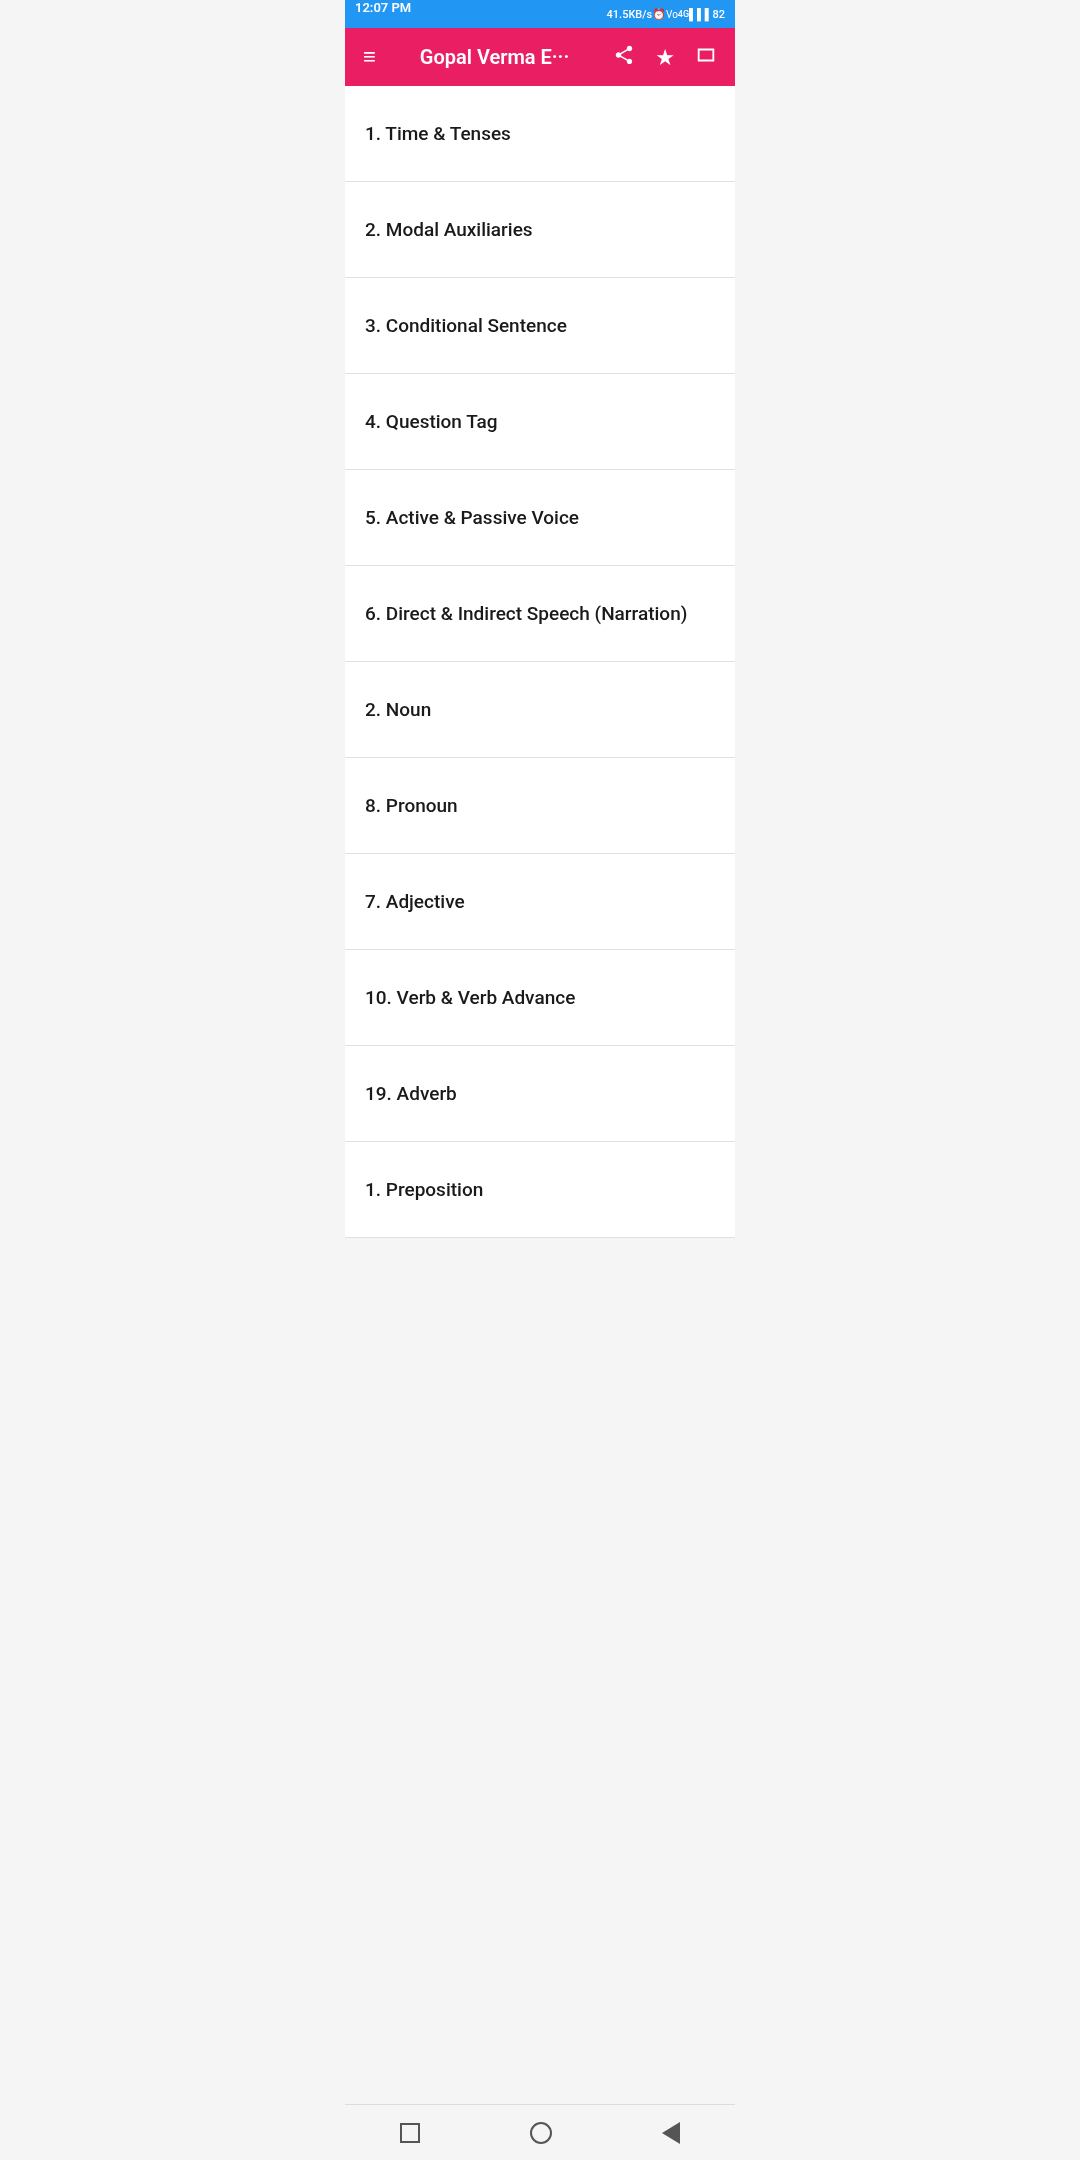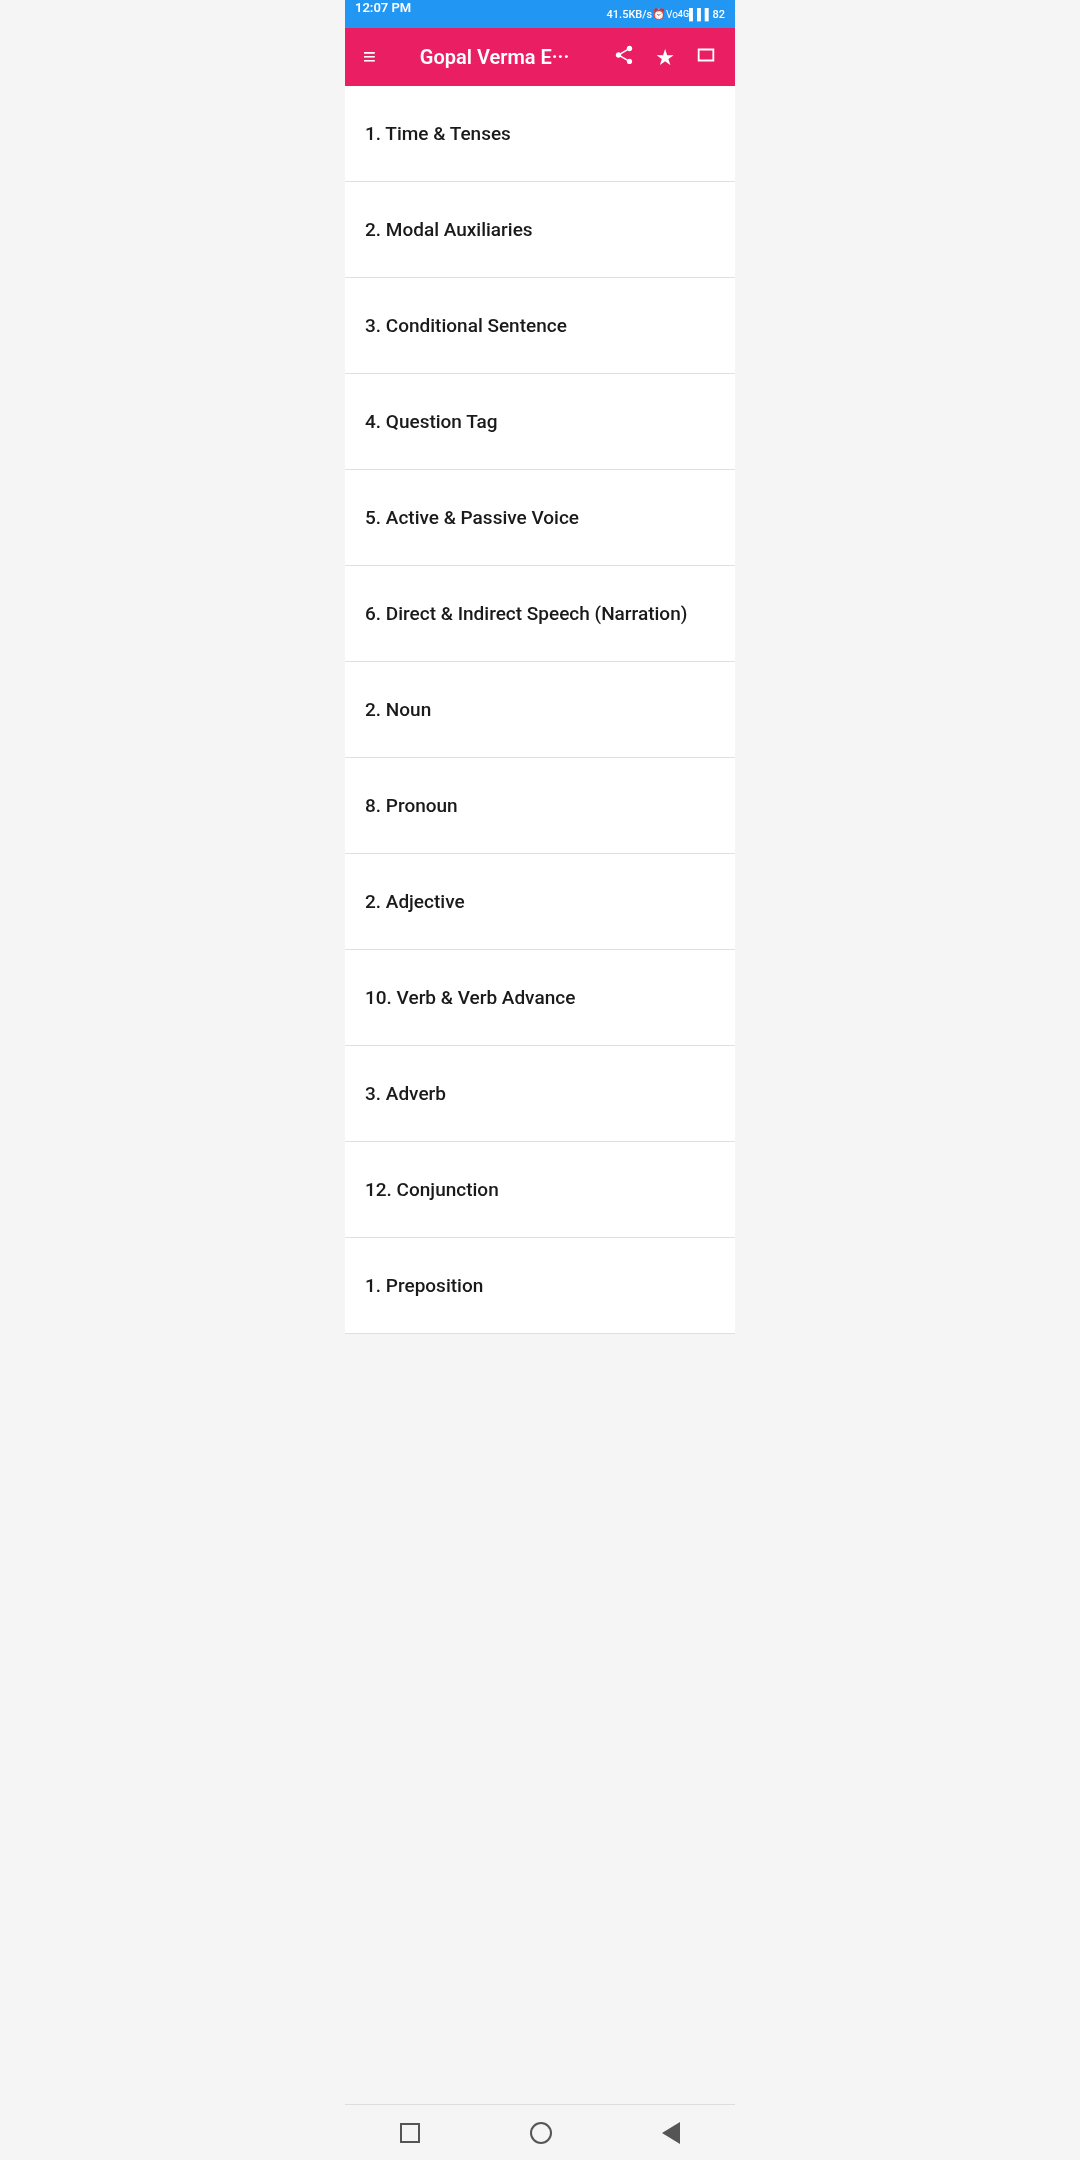--- a/index.html
+++ b/index.html
@@ -189,30 +189,27 @@
     <div class="list-item">
       <span class="list-item-text">6. Direct &amp; Indirect Speech (Narration)</span>
     </div>
     <div class="list-item">
       <span class="list-item-text">2. Noun</span>
     </div>
     <div class="list-item">
       <span class="list-item-text">8. Pronoun</span>
     </div>
     <div class="list-item">
-      <span class="list-item-text">2. Adjective</span>
+      <span class="list-item-text">7. Adjective</span>
     </div>
     <div class="list-item">
       <span class="list-item-text">10. Verb &amp; Verb Advance</span>
     </div>
     <div class="list-item">
-      <span class="list-item-text">3. Adverb</span>
-    </div>
-    <div class="list-item">
-      <span class="list-item-text">12. Conjunction</span>
+      <span class="list-item-text">19. Adverb</span>
     </div>
     <div class="list-item">
       <span class="list-item-text">1. Preposition</span>
     </div>
   </div>
 
 <div class="nav-bar">
   <div class="nav-btn">
     <div class="square-icon"></div>
   </div>

